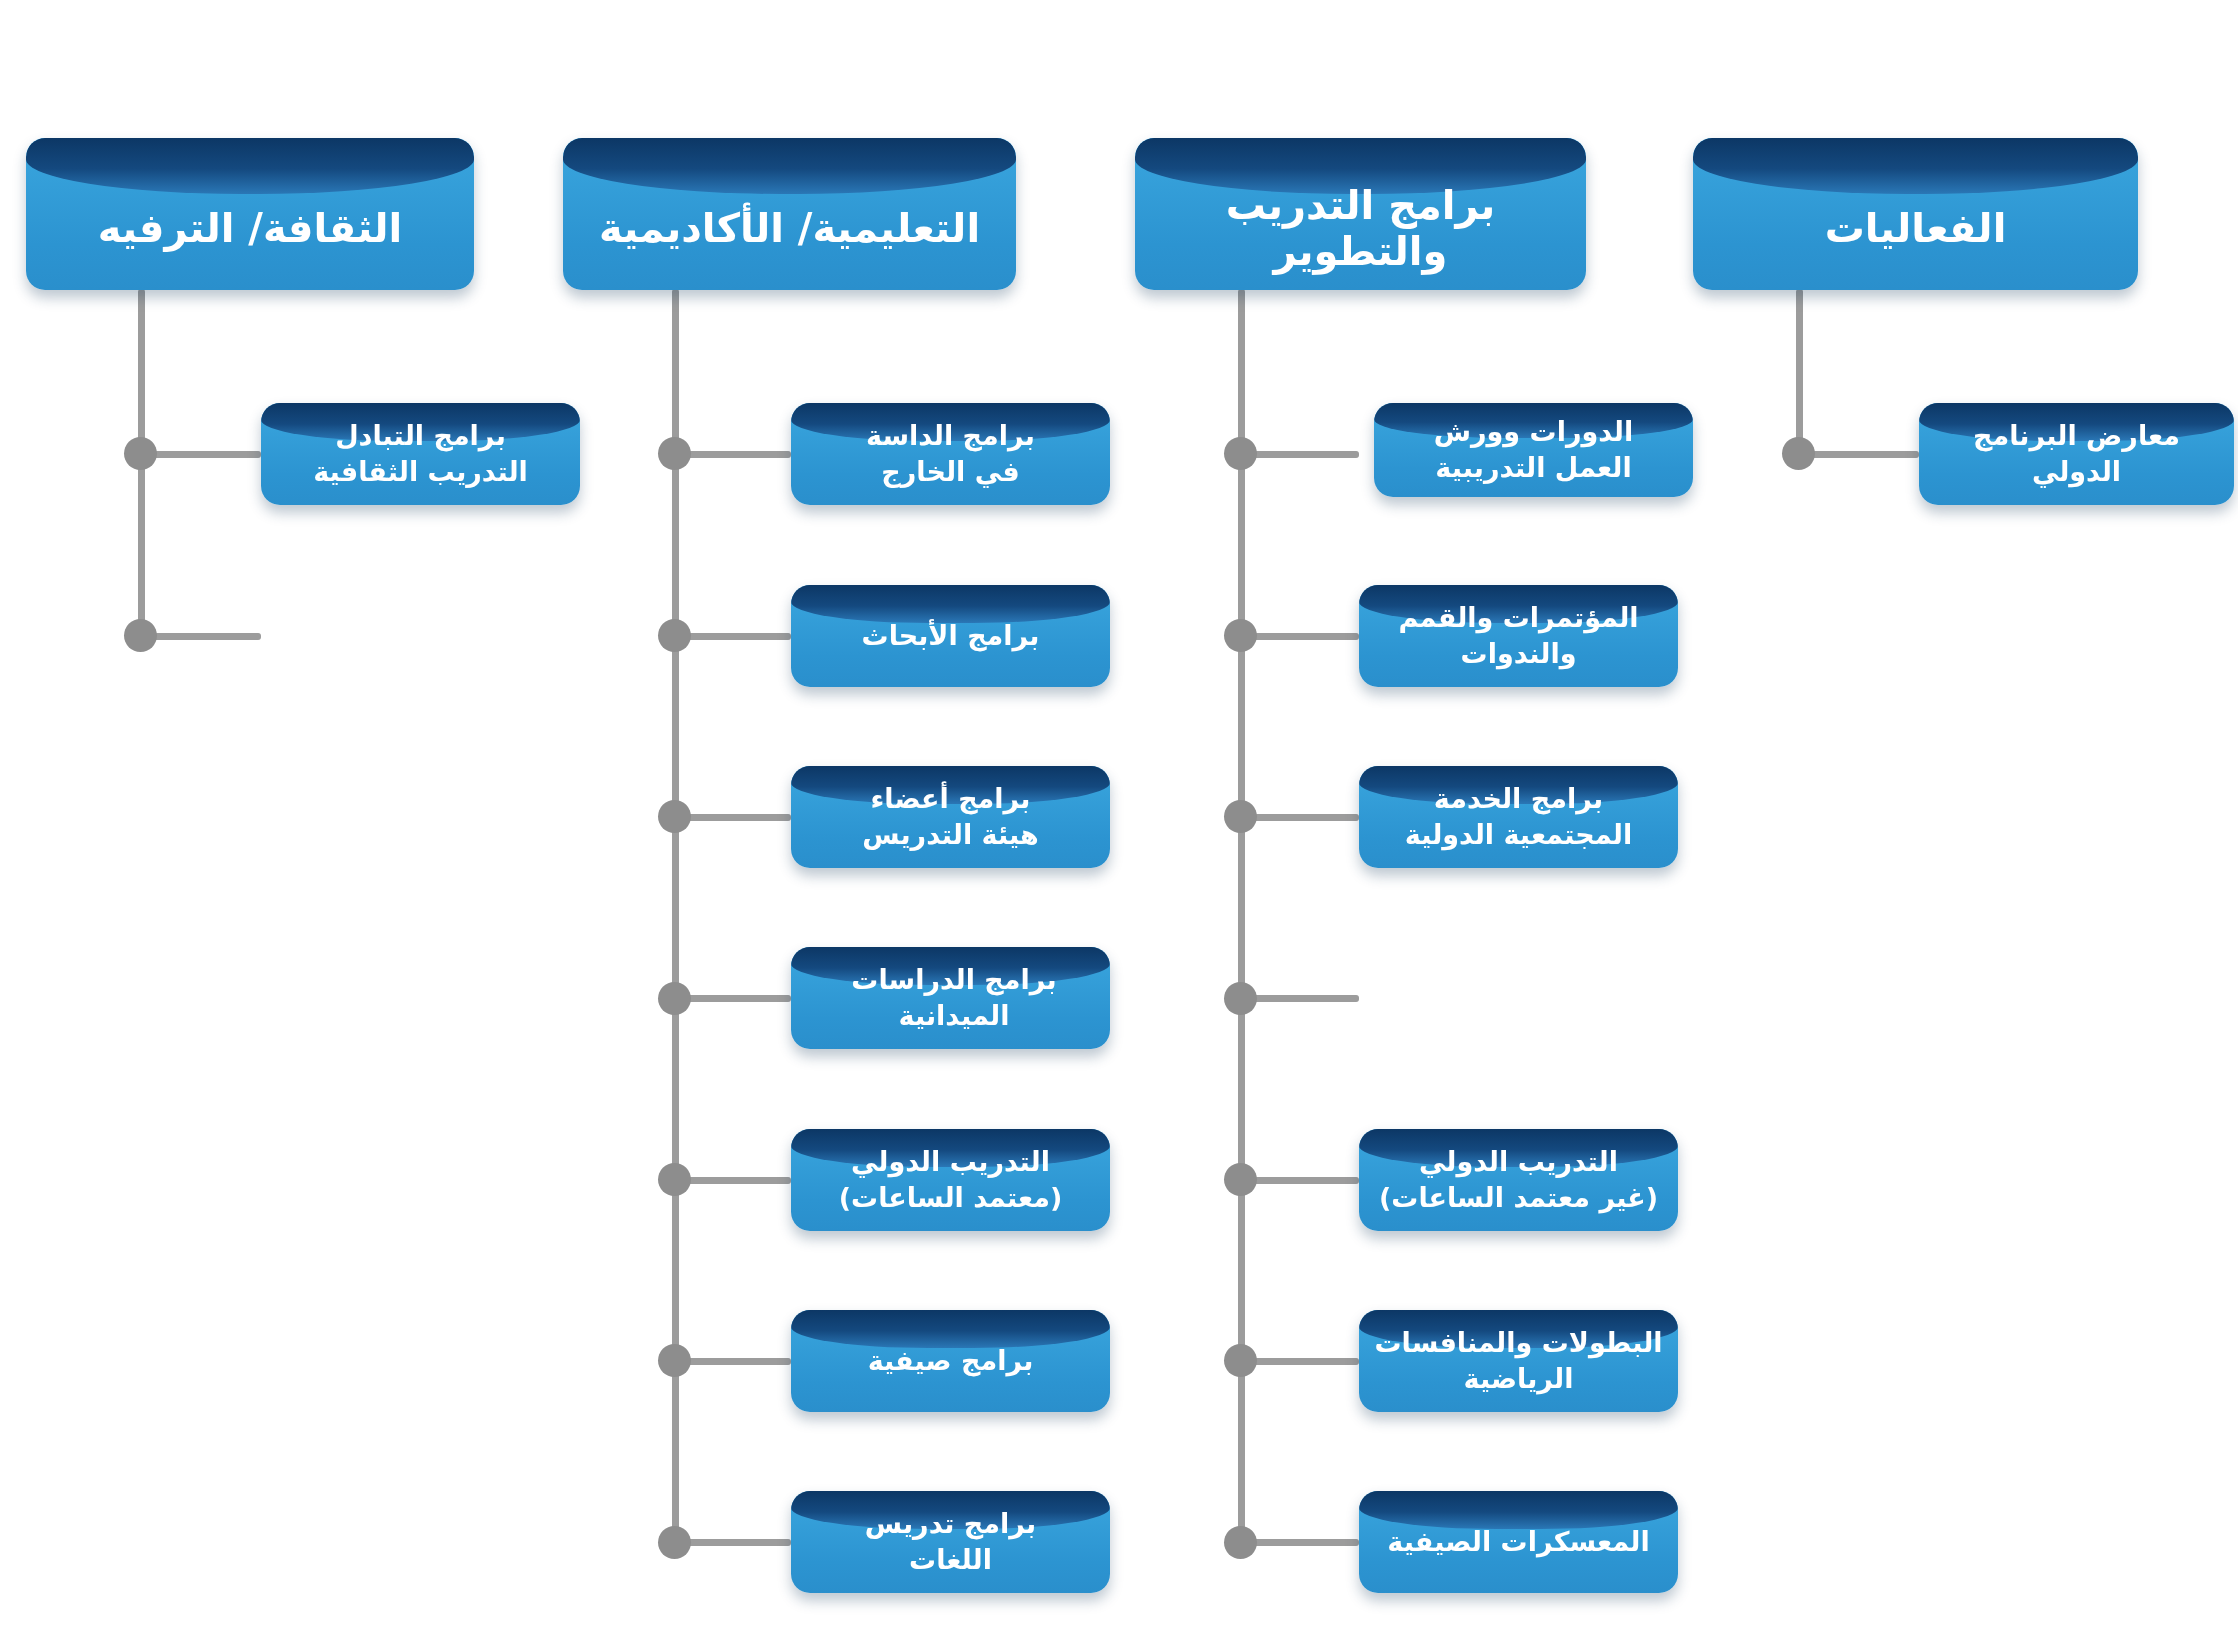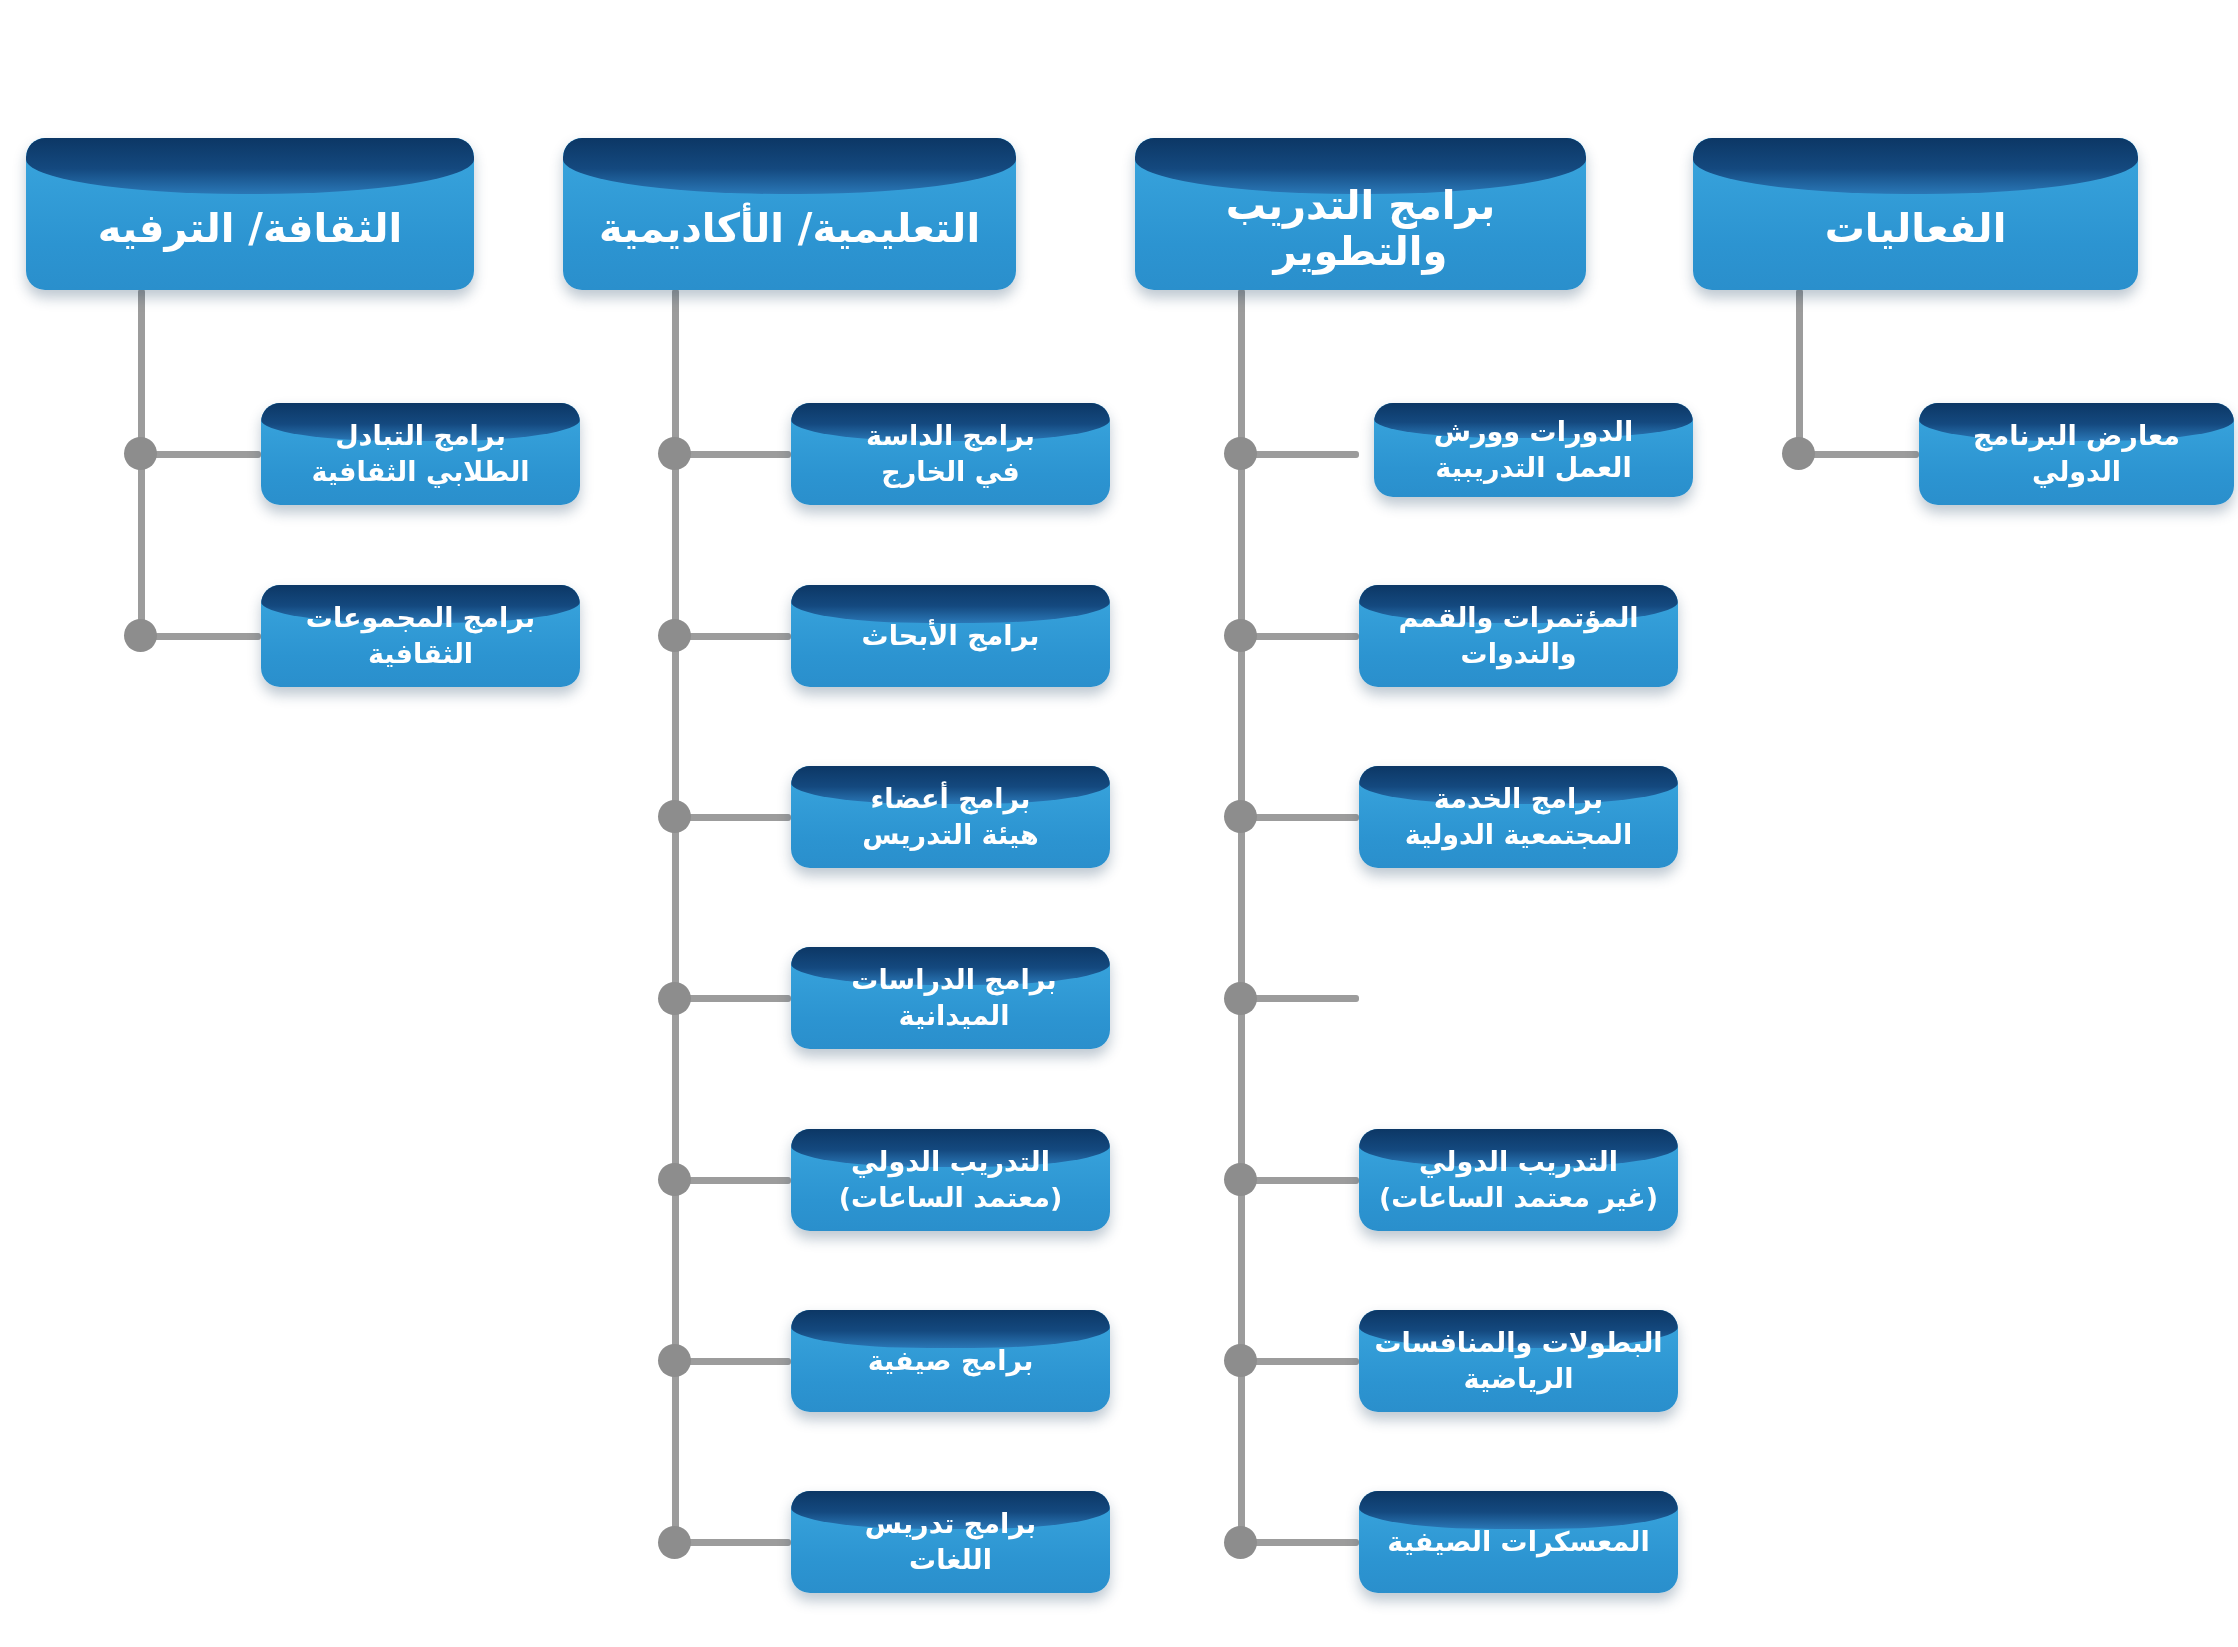--- a/index.html
+++ b/index.html
@@ -87,25 +87,21 @@
   <div class="hline" style="left:141px; top:451px; width:120px;"></div>
   <div class="hline" style="left:141px; top:633px; width:120px;"></div>
   <div class="dot" style="left:124px; top:437px;"></div>
   <div class="dot" style="left:124px; top:619px;"></div>
 
   <div class="box header" style="left:26px; top:138px; width:448px; height:152px;">
     <div class="label">الثقافة/ الترفيه</div>
   </div>
   <div class="box child" style="left:261px; top:403px; width:319px; height:102px;">
     <div class="label">برامج التبادل
-الطلابي الثقافية</div>
-  </div>
-  <div class="box child" style="left:261px; top:585px; width:319px; height:102px;">
-    <div class="label">برامج المجموعات
-الثقافية</div>
+التدريب الثقافية</div>
   </div>
 
   <div class="rail" style="left:672px; top:289px; height:1254px;"></div>
   <div class="hline" style="left:675px; top:451px; width:116px;"></div>
   <div class="hline" style="left:675px; top:633px; width:116px;"></div>
   <div class="hline" style="left:675px; top:814px; width:116px;"></div>
   <div class="hline" style="left:675px; top:995px; width:116px;"></div>
   <div class="hline" style="left:675px; top:1177px; width:116px;"></div>
   <div class="hline" style="left:675px; top:1358px; width:116px;"></div>
   <div class="hline" style="left:675px; top:1539px; width:116px;"></div>

